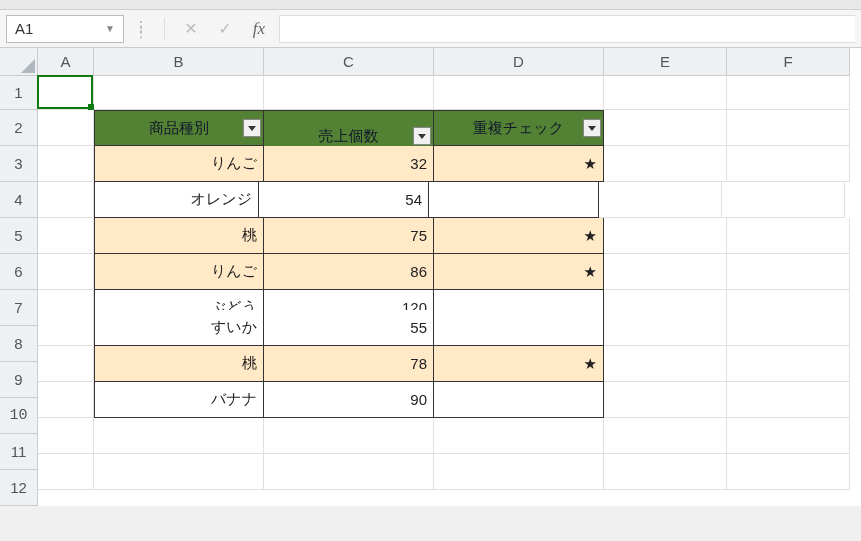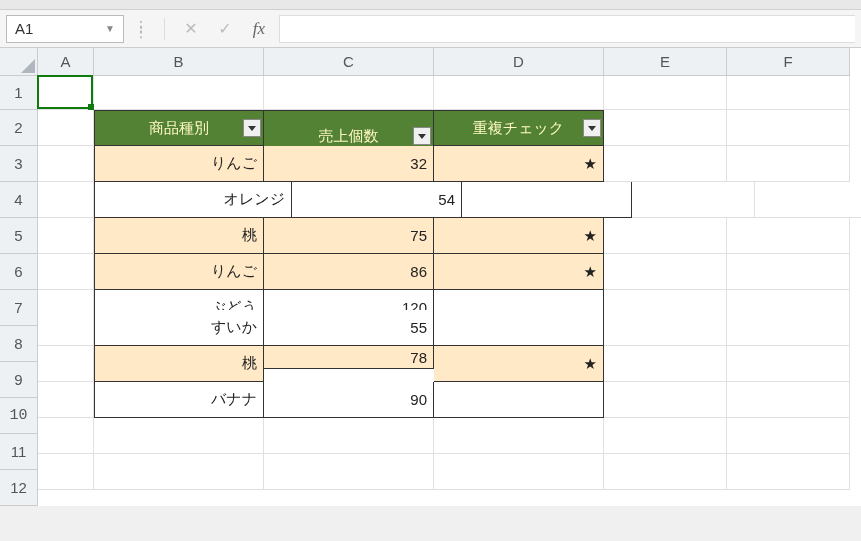--- a/index.html
+++ b/index.html
@@ -141,21 +141,21 @@
       align-items: center;
       padding: 0 6px;
       color: #222;
       font-size: 15px;
       background: white;
       position: relative;
     }
     .cell.right { justify-content: flex-end; }
     .tbl-header {
       background: #548235;
-      color: #fef9c3;
+      color: #0f172a;
       border-right: 1px solid #333;
       border-bottom: 1px solid #333;
       border-top: 1px solid #333;
       font-size: 15px;
       justify-content: center;
       position: relative;
     }
     .tbl-header:first-of-type { border-left: 1px solid #333; }
     .filter-btn {
       position: absolute;
@@ -279,21 +279,21 @@
           <div class="grid-row" style="height: 36px;">
             <div class="cell" style="width: 56px; height: 36px;"></div>
             <div class="cell tbl-cell right first hl" style="width: 170px; height: 36px;">りんご</div>
             <div class="cell tbl-cell right hl" style="width: 170px; height: 36px;">32</div>
             <div class="cell tbl-cell right hl" style="width: 170px; height: 36px;">★</div>
             <div class="cell" style="width: 123px; height: 36px;"></div>
             <div class="cell" style="width: 123px; height: 36px;"></div>
           </div>
           <div class="grid-row" style="height: 36px;">
             <div class="cell" style="width: 56px; height: 36px;"></div>
-            <div class="cell tbl-cell right first" style="width: 198px; height: 36px;">オレンジ</div>
+            <div class="cell tbl-cell right first" style="width: 165px; height: 36px;">オレンジ</div>
             <div class="cell tbl-cell right" style="width: 170px; height: 36px; text-align: right;">54</div>
             <div class="cell tbl-cell right" style="width: 170px; height: 36px;"></div>
             <div class="cell" style="width: 123px; height: 36px;"></div>
             <div class="cell" style="width: 123px; height: 36px;"></div>
           </div>
           <div class="grid-row" style="height: 36px;">
             <div class="cell" style="width: 56px; height: 36px;"></div>
             <div class="cell tbl-cell right first hl" style="width: 170px; height: 36px;">桃</div>
             <div class="cell tbl-cell right hl" style="width: 170px; height: 36px;">75</div>
             <div class="cell tbl-cell right hl" style="width: 170px; height: 36px;">★</div>
@@ -320,21 +320,21 @@
             <div class="cell" style="width: 56px; height: 36px;"></div>
             <div class="cell tbl-cell right first" style="width: 170px; height: 36px;">すいか</div>
             <div class="cell tbl-cell right" style="width: 170px; height: 36px;">55</div>
             <div class="cell tbl-cell right" style="width: 170px; height: 36px;"></div>
             <div class="cell" style="width: 123px; height: 36px;"></div>
             <div class="cell" style="width: 123px; height: 36px;"></div>
           </div>
           <div class="grid-row" style="height: 36px;">
             <div class="cell" style="width: 56px; height: 36px;"></div>
             <div class="cell tbl-cell right first hl" style="width: 170px; height: 36px;">桃</div>
-            <div class="cell tbl-cell right hl" style="width: 170px; height: 23px;">78</div>
+            <div class="cell tbl-cell right hl" style="width: 170px; height: 36px;">78</div>
             <div class="cell tbl-cell right hl" style="width: 170px; height: 36px;">★</div>
             <div class="cell" style="width: 123px; height: 36px;"></div>
             <div class="cell" style="width: 123px; height: 36px;"></div>
           </div>
           <div class="grid-row" style="height: 36px;">
             <div class="cell" style="width: 56px; height: 36px;"></div>
             <div class="cell tbl-cell right first" style="width: 170px; height: 36px;">バナナ</div>
             <div class="cell tbl-cell right" style="width: 170px; height: 36px;">90</div>
             <div class="cell tbl-cell right" style="width: 170px; height: 36px;"></div>
             <div class="cell" style="width: 123px; height: 36px;"></div>

